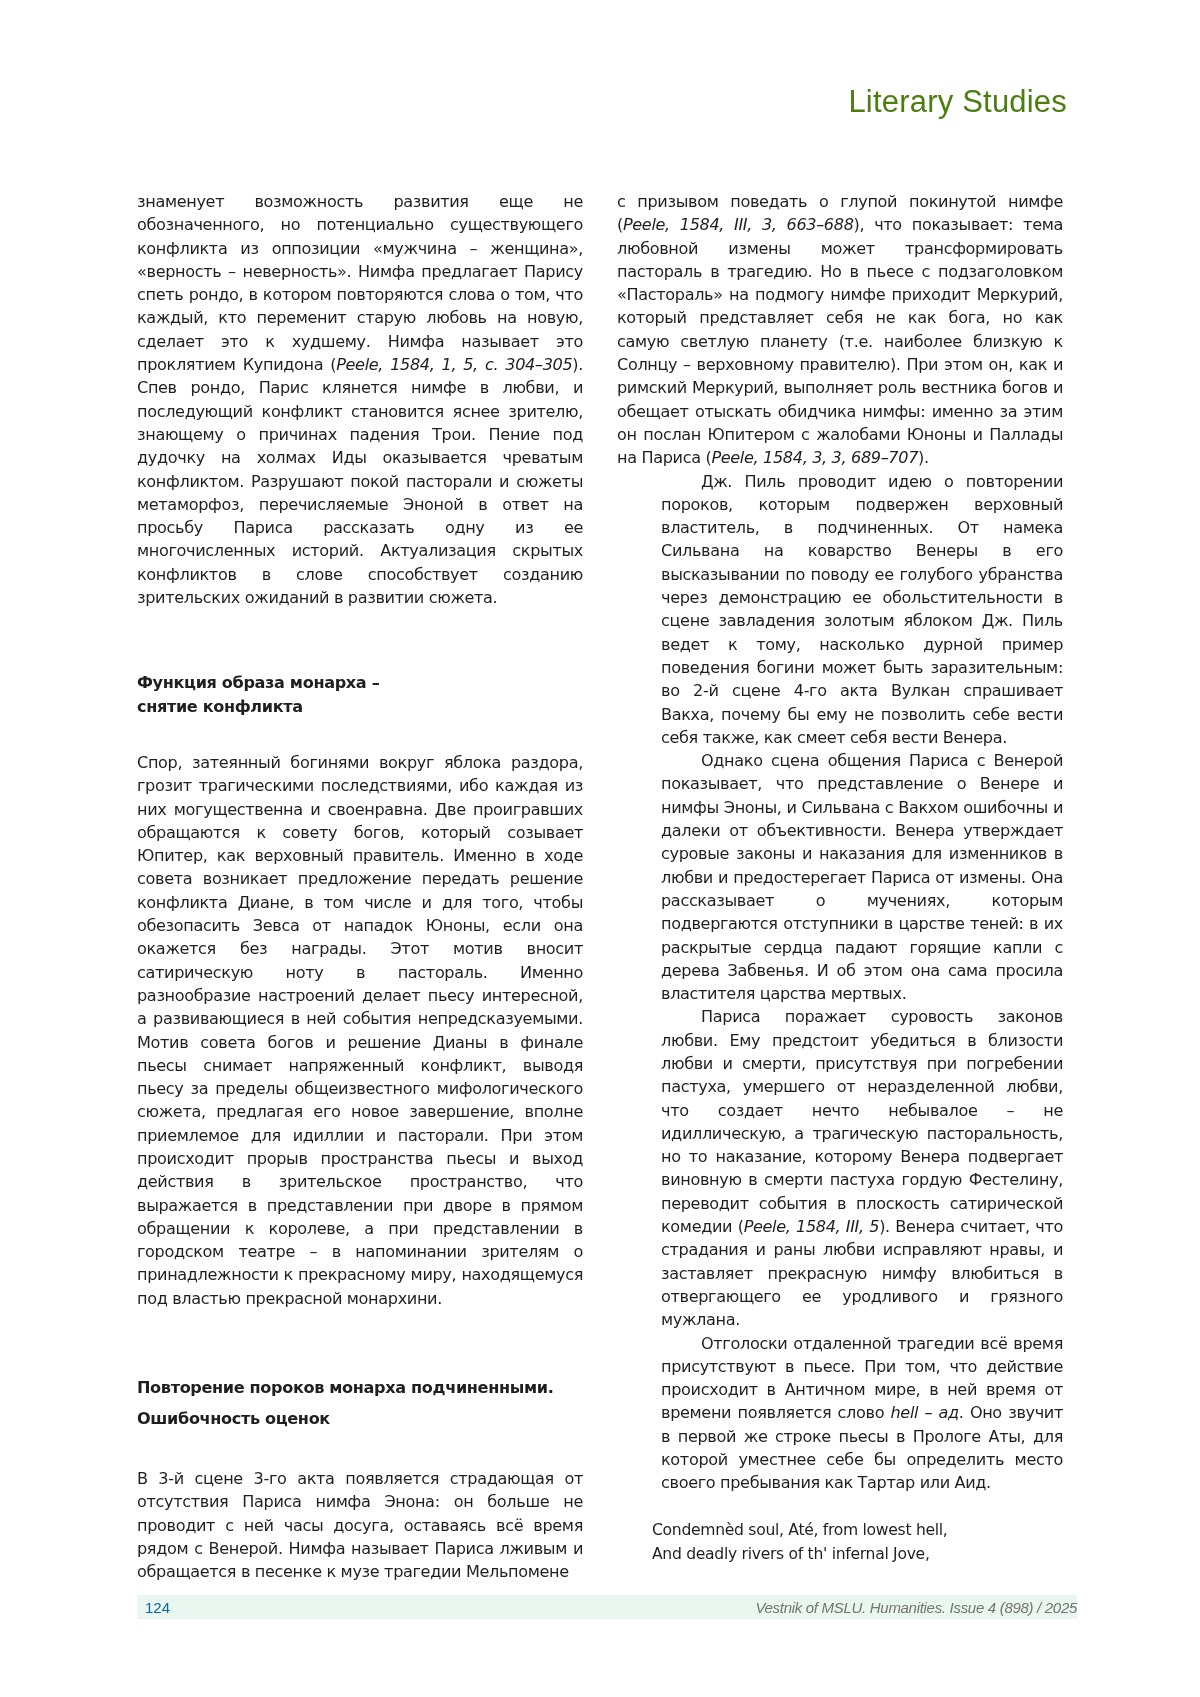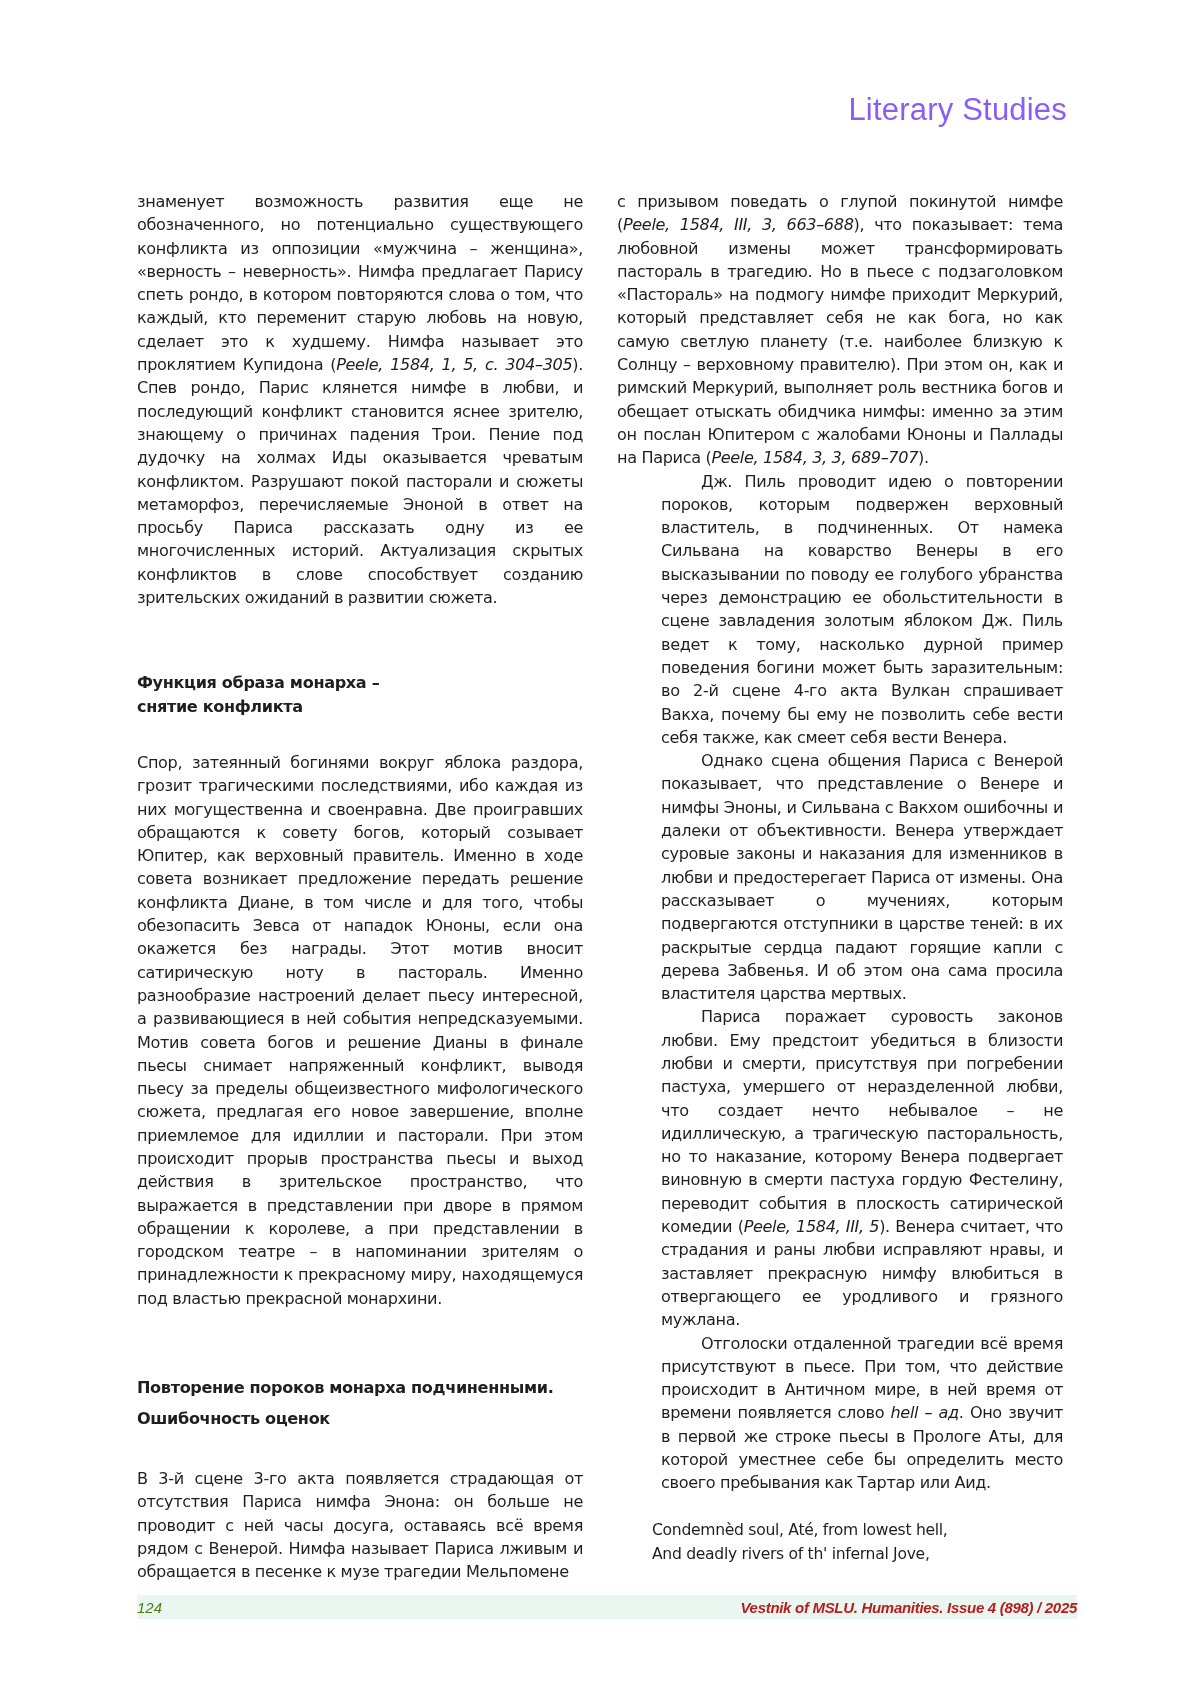--- a/index.html
+++ b/index.html
@@ -1,35 +1,35 @@
 <!DOCTYPE html>
 <html><head>
 <meta charset="utf-8">
 <style>
   html, body { margin: 0; padding: 0; background: #ffffff; }
   body { width: 1200px; height: 1697px; position: relative; overflow: hidden;
          font-family: "DejaVu Sans", sans-serif; color: #1f1f1f; }
   .running-head { position: absolute; top: 84px; right: 133px; font-family: "Liberation Sans", sans-serif;
-         font-size: 31px; color: #8b5cf6; letter-spacing: 0.2px; margin-top: 8px; }
+         font-size: 31px; color: #4d7c0f; letter-spacing: 0.2px; }
   .col { position: absolute; top: 190px; width: 446px; font-size: 16.1px; line-height: 23.3px;
          text-align: justify; hyphens: manual; letter-spacing: -0.35px; word-spacing: 0px; }
   .col.left { left: 137px; }
   .col.right { left: 617px; }
   .col p { margin: 0; }
   .col p.indent { text-indent: 40px; margin-left: 44px; }
   .col h2 { font-size: 16.1px; font-weight: bold; margin: 0; line-height: 23.3px; text-align: left; }
   .gap-before-h { height: 62px; }
   .gap-after-h { height: 33px; }
   .h2b { line-height: 31px !important; }
   .quote { margin: 23px 0 12px 35px; text-align: left; font-size: 15.6px; line-height: 24px; letter-spacing: -0.3px; }
   .footer { position: absolute; top: 1595px; left: 137px; width: 940px; height: 24px;
          background: #eaf7f0; font-family: "Liberation Sans", sans-serif; font-size: 15px;
          display: flex; justify-content: space-between; align-items: center; }
-  .footer .pg { padding-left: 0px; color: #4d7c0f; font-style: italic; }
-  .footer .journal { font-style: italic; color: #b91c1c; letter-spacing: -0.3px; font-weight: bold; }
+  .footer .pg { padding-left: 8px; color: #0369a1; }
+  .footer .journal { font-style: italic; color: #737373; letter-spacing: -0.3px; }
   i { }
 </style>
 </head>
 <body>
 
 <div class="running-head">Literary Studies</div>
 
 <div class="col left">
   <p><span>знаменует возможность развития еще не обозначенного, но потенциально существующего конфликта из оппозиции «мужчина – женщина», «верность – неверность». Нимфа предлагает Парису спеть рондо, в котором повторяются слова о том, что каждый, кто переменит старую любовь на новую, сделает это к худшему. Нимфа называет это проклятием Купидона (</span><i>Peele, 1584, 1, 5, c. 304–305</i><span>). Спев рондо, Парис клянется нимфе в любви, и последующий конфликт становится яснее зрителю, знающему о причинах падения Трои. Пение под дудочку на холмах Иды оказывается чреватым конфликтом. Разрушают покой пасторали и сюжеты метаморфоз, перечисляемые Эноной в ответ на просьбу Париса рассказать одну из ее многочисленных историй. Актуализация скрытых конфликтов в слове способствует созданию зрительских ожиданий в развитии сюжета.</span></p>
   <div class="gap-before-h"></div>

